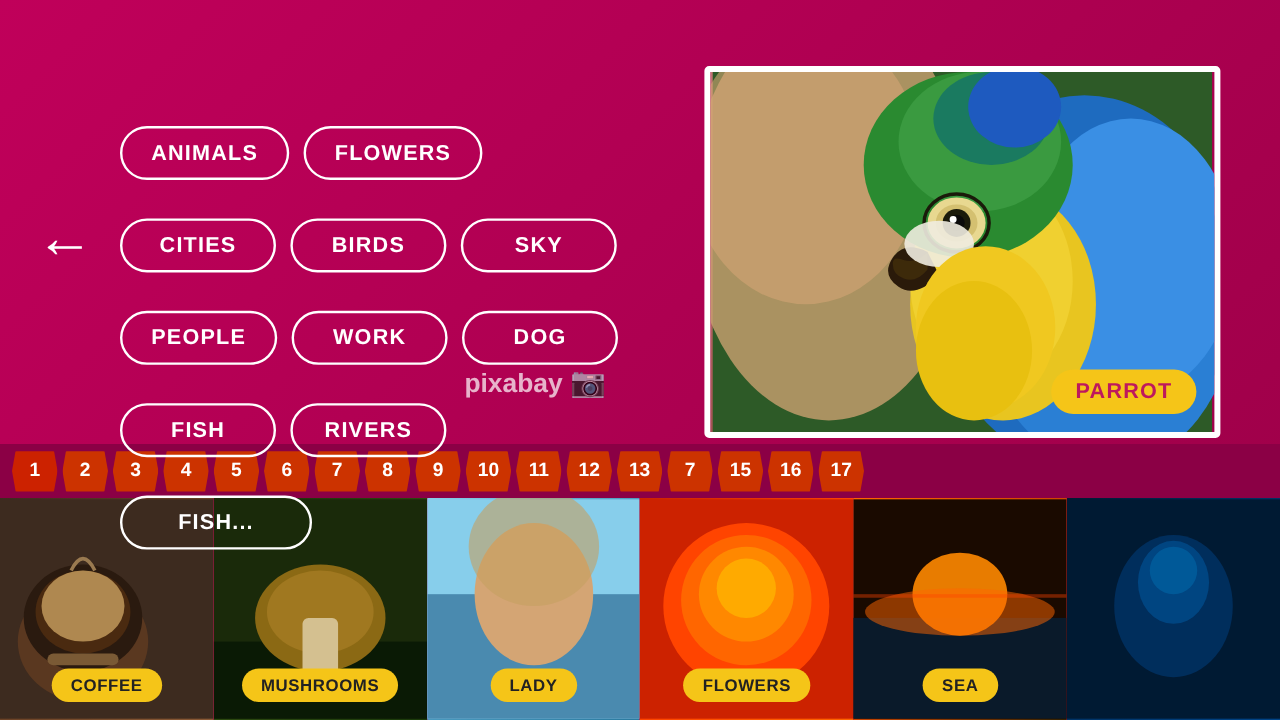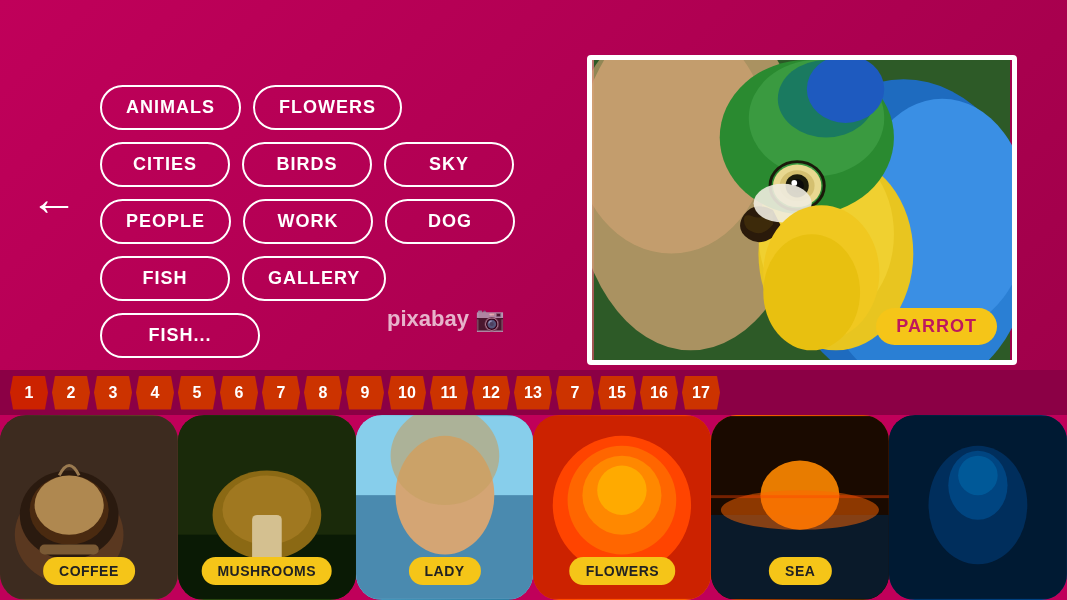--- a/index.html
+++ b/index.html
@@ -76,20 +76,21 @@
       border: 2.5px solid white;
       border-radius: 30px;
       color: white;
       font-size: 18px;
       font-weight: 900;
       padding: 10px 24px;
       cursor: pointer;
       letter-spacing: 1px;
       min-width: 130px;
       text-align: center;
+      margin-top: 20px;
     }
 
     .cat-btn.more {
       min-width: 160px;
     }
 
     
     .pixabay-logo {
       position: absolute;
       left: 387px;
@@ -198,21 +199,20 @@
       right: 0;
       height: 185px;
       display: flex;
       z-index: 5;
     }
 
     .thumb-item {
       flex: 1;
       position: relative;
       overflow: hidden;
-      border-radius: 26px;
     }
 
     .thumb-bg {
       width: 100%;
       height: 100%;
     }
 
     .thumb-label {
       position: absolute;
       bottom: 15px;
@@ -267,21 +267,21 @@
     </div>
 
     <div class="cat-row">
       <div class="cat-btn">PEOPLE</div>
       <div class="cat-btn">WORK</div>
       <div class="cat-btn">DOG</div>
     </div>
 
     <div class="cat-row">
       <div class="cat-btn">FISH</div>
-      <div class="cat-btn">GALLERY</div>
+      <div class="cat-btn">RIVERS</div>
     </div>
 
     <div class="cat-row">
       <div class="cat-btn more">FISH...</div>
     </div>
   </div>
 
   <div class="pixabay-logo">
     <span>pixabay</span>
     <span class="camera-icon">📷</span>

